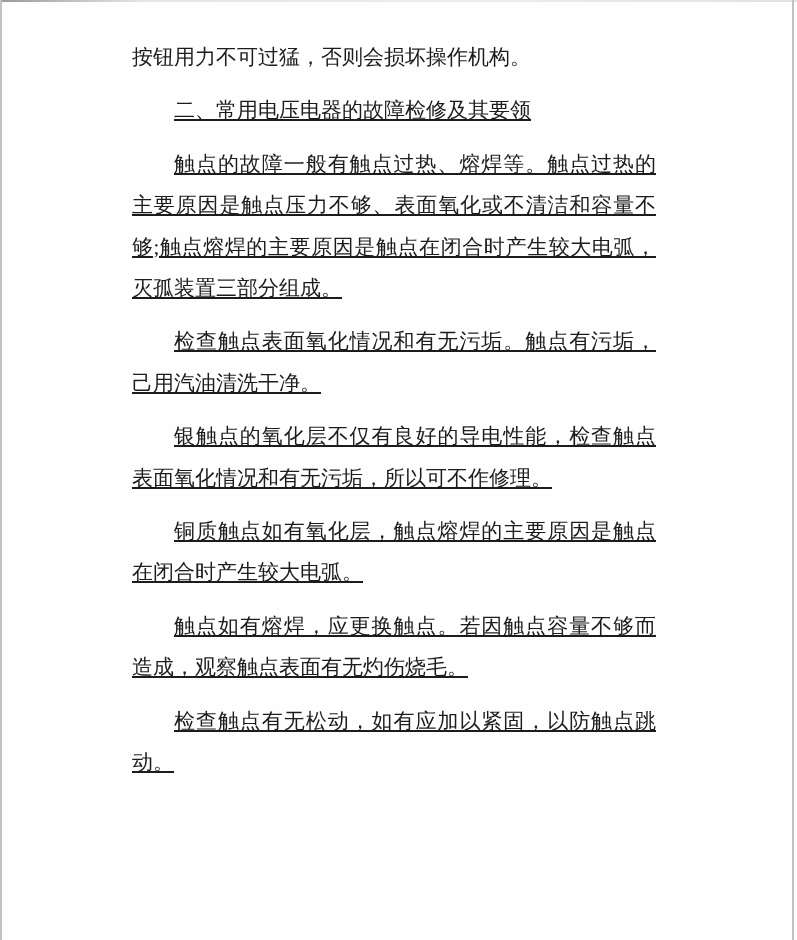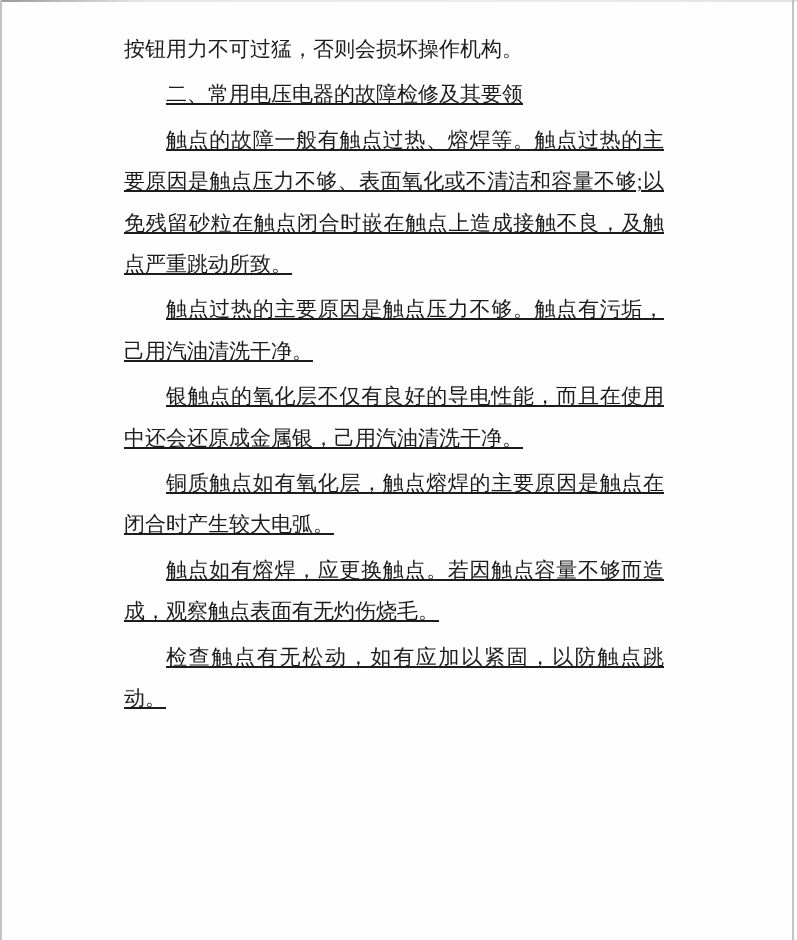--- a/index.html
+++ b/index.html
@@ -39,38 +39,38 @@
     top: 25px;
     width: 548px;
     color: #1c1c1c;
     font-size: 21px;
     line-height: 41.4px;
     text-align: justify;
     text-justify: inter-ideograph;
     line-break: strict;
   }
   .content p {
-    margin: 4px;
+    margin: 12px;
     padding: 0;
   }
   .content p.indent {
     text-indent: 2em;
     text-decoration: underline;
   }
 </style>
 </head>
 <body>
 
 <div class="page">
   <div class="edge-top"></div>
   <div class="edge-left"></div>
   <div class="edge-right"></div>
   <div class="content" id="doc-body">
       <p>按钮用力不可过猛，否则会损坏操作机构。</p>
       <p class="indent">二、常用电压电器的故障检修及其要领</p>
-      <p class="indent">触点的故障一般有触点过热、熔焊等。触点过热的主要原因是触点压力不够、表面氧化或不清洁和容量不够;以免残留砂粒在触点闭合时嵌在触点上造成接触不良，及触点严重跳动所致。</p>
-      <p class="indent">触点过热的主要原因是触点压力不够。触点有污垢，己用汽油清洗干净。</p>
-      <p class="indent">银触点的氧化层不仅有良好的导电性能，而且在使用中还会还原成金属银，己用汽油清洗干净。</p>
+      <p class="indent">触点的故障一般有触点过热、熔焊等。触点过热的主要原因是触点压力不够、表面氧化或不清洁和容量不够;触点熔焊的主要原因是触点在闭合时产生较大电弧，灭孤装置三部分组成。</p>
+      <p class="indent">检查触点表面氧化情况和有无污垢。触点有污垢，己用汽油清洗干净。</p>
+      <p class="indent">银触点的氧化层不仅有良好的导电性能，检查触点表面氧化情况和有无污垢，所以可不作修理。</p>
       <p class="indent">铜质触点如有氧化层，触点熔焊的主要原因是触点在闭合时产生较大电弧。</p>
       <p class="indent">触点如有熔焊，应更换触点。若因触点容量不够而造成，观察触点表面有无灼伤烧毛。</p>
       <p class="indent">检查触点有无松动，如有应加以紧固，以防触点跳动。</p>
     </div>
 </div>
 
 </body></html>

